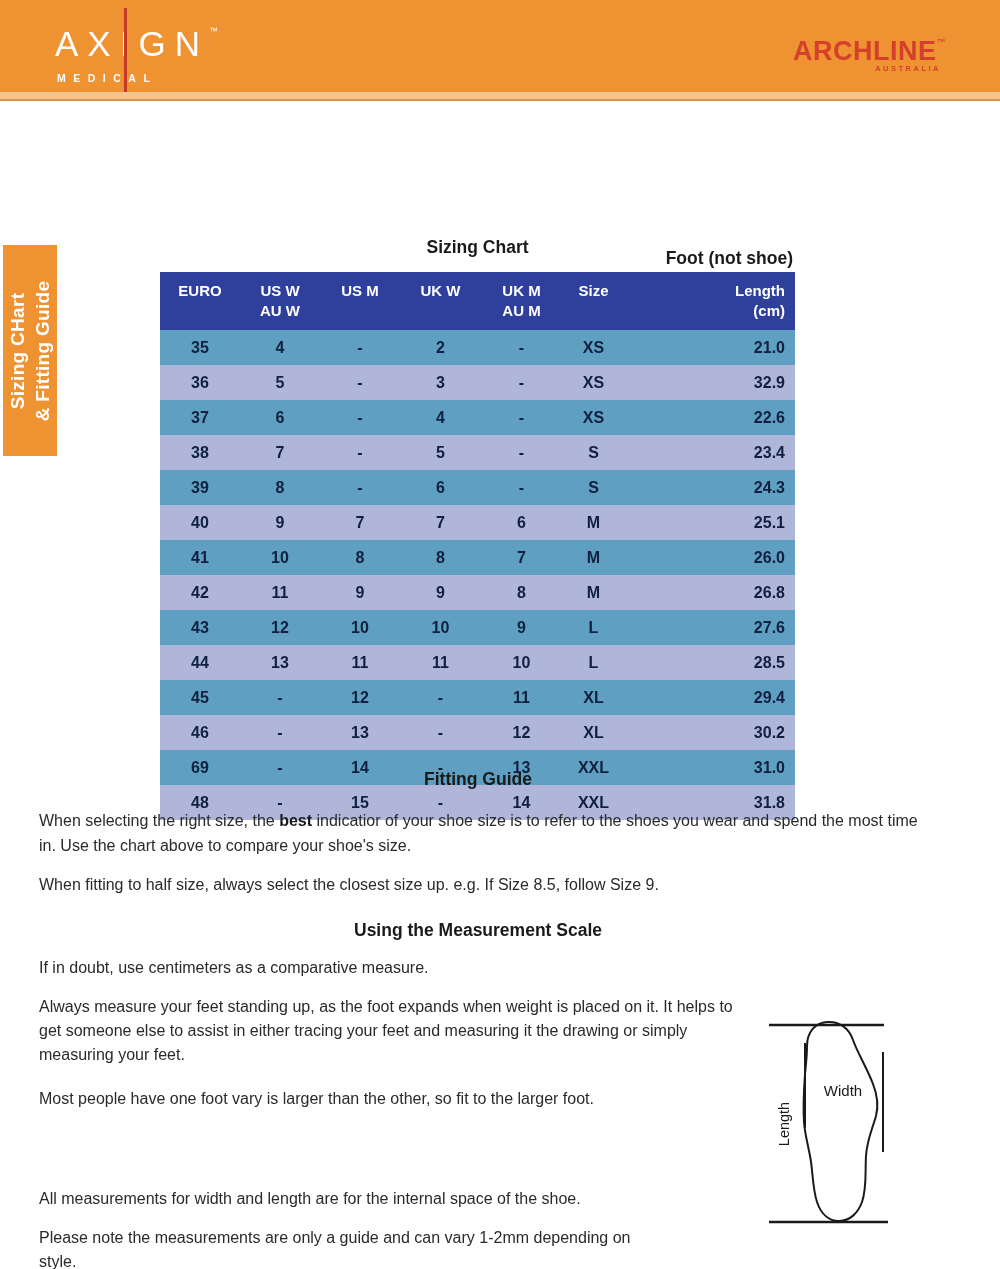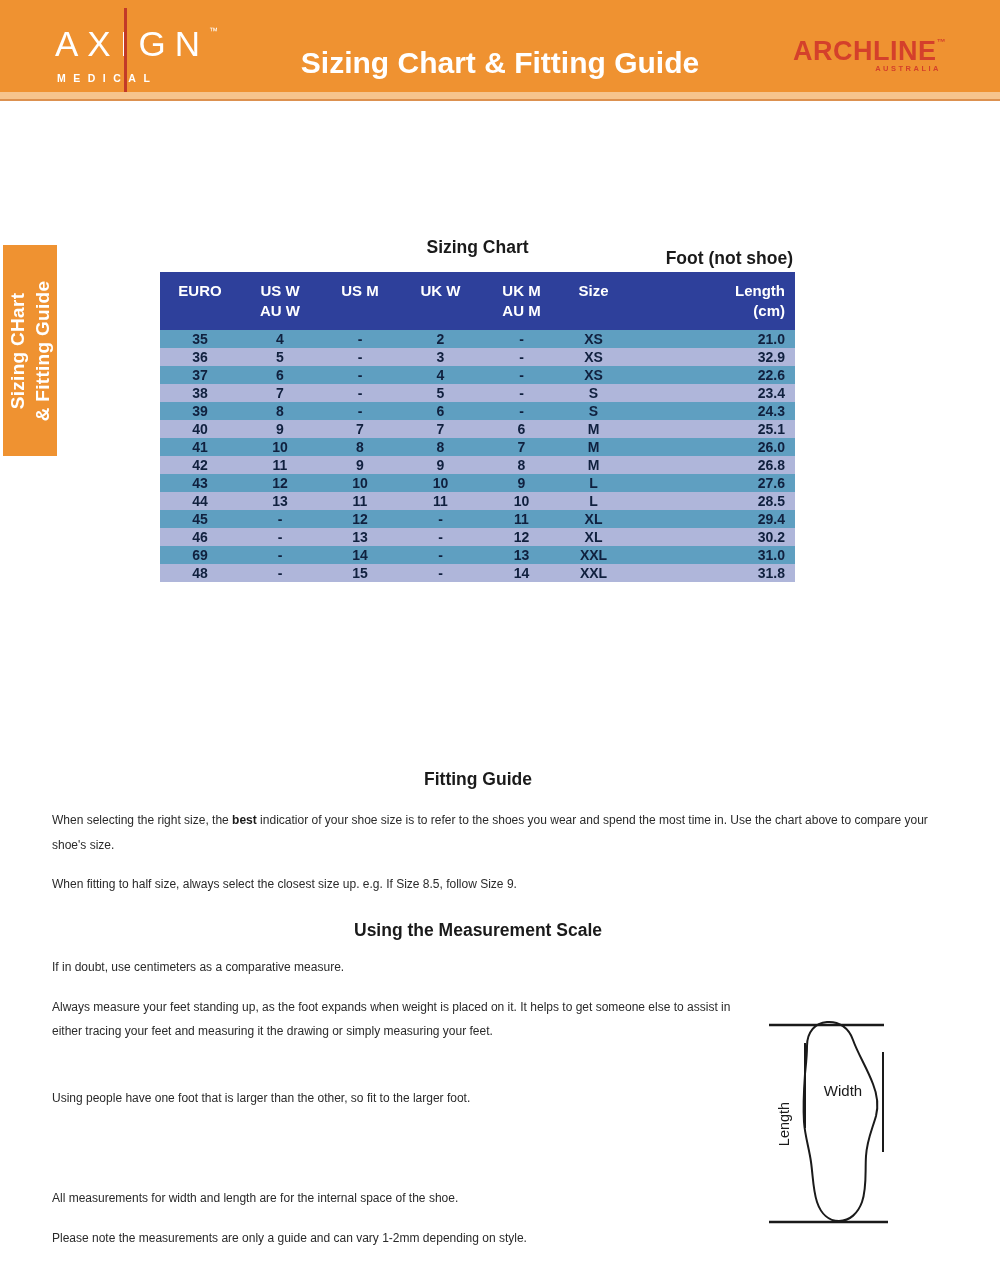--- a/index.html
+++ b/index.html
@@ -38,48 +38,47 @@
   }
 
   
   .table-section { position:absolute; left:160px; top:237px; width:635px; }
   .chart-title { position:absolute; left:0; top:0; width:635px; text-align:center; font-size:17.5px; font-weight:700; color:#1a1a1a; }
   .foot-note { position:absolute; right:2px; top:11px; font-size:17.5px; font-weight:700; color:#1a1a1a; white-space:nowrap; }
 
   .size-table { position:absolute; left:0; top:35px; width:635px; }
   .thead { display:flex; height:58px; background:#2E409B; color:#ffffff; font-weight:700; font-size:15px; }
   .th { padding-top:9px; line-height:20px; text-align:center; }
-  .tbody .tr { display:flex; height:18px; align-items:center; font-weight:700; font-size:14px; color:#10203E; }
+  .tbody .tr { display:flex; height:35px; align-items:center; font-weight:700; font-size:16px; color:#10203E; }
   .tr.teal { background:#5F9FC1; }
   .tr.lav  { background:#AFB6DA; }
   .td { text-align:center; }
   .c0 { width:80px; } .c1 { width:80px; } .c2 { width:80px; }
   .c3 { width:81px; } .c4 { width:81px; } .c5 { width:63px; }
   .c6 { width:170px; text-align:right; padding-right:10px; }
 
   
   .h-center { position:absolute; left:0; width:956px; text-align:center; font-size:17.5px; font-weight:700; color:#1a1a1a; }
-  .para { position:absolute; left:52px; font-size:12px; line-height:25px; color:#2a2a2a; }
+  .para { position:absolute; left:39px; font-size:16px; line-height:25px; color:#2a2a2a; }
   .para b { color:#1a1a1a; }
 
   
   .foot-diagram { position:absolute; left:763px; top:1016px; width:135px; height:215px; }
 </style>
 </head>
 <body>
 
 <div class="page">
 
   <div class="header">
     <div class="axign-logo">
       <div class="axign-name"><span>AXIGN</span><span class="axign-tm">™</span></div>
       <div class="axign-line"></div>
       <div class="axign-sub">MEDICAL</div>
     </div>
-    <div class="header-title">Sizing Chart &amp; Fitting Guide</div>
     <div class="archline-logo">
       <div class="archline-name"><span>ARCHLINE</span><span class="archline-tm">™</span></div>
       <div class="archline-sub">AUSTRALIA</div>
     </div>
     <div class="header-strip1"></div>
     <div class="header-strip2"></div>
   </div>
 
   <div class="side-tab">
     <div class="side-tab-text">
@@ -249,21 +248,21 @@
     </div>
   </div>
 
   <div class="h-center" style="top:769px;">Fitting Guide</div>
   <div class="para" style="top:808px; width:900px;"><span>When selecting the right size, the </span><b>best</b><span> indicatior of your shoe size is to refer to the shoes you wear and spend the most time in. Use the chart above to compare your shoe's size.</span></div>
   <div class="para" style="top:872px; width:900px;">When fitting to half size, always select the closest size up. e.g. If Size 8.5, follow Size 9.</div>
 
   <div class="h-center" style="top:920px;">Using the Measurement Scale</div>
   <div class="para" style="top:955px; width:900px;">If in doubt, use centimeters as a comparative measure.</div>
   <div class="para" style="top:995px; width:695px; line-height:24px;">Always measure your feet standing up, as the foot expands when weight is placed on it. It helps to get someone else to assist in either tracing your feet and measuring it the drawing or simply measuring your feet.</div>
-  <div class="para" style="top:1086px; width:700px;">Using people have one foot that is larger than the other, so fit to the larger foot.</div>
+  <div class="para" style="top:1086px; width:700px;">Most people have one foot vary is larger than the other, so fit to the larger foot.</div>
   <div class="para" style="top:1186px; width:900px;">All measurements for width and length are for the internal space of the shoe.</div>
   <div class="para" style="top:1226px; width:625px; line-height:24px;">Please note the measurements are only a guide and can vary 1-2mm depending on style.</div>
 
   <svg class="foot-diagram" viewBox="0 0 135 215" xmlns="http://www.w3.org/2000/svg">
     <line x1="6" y1="9" x2="121" y2="9" stroke="#1a1a1a" stroke-width="2.6"></line>
     <line x1="6" y1="206" x2="125" y2="206" stroke="#1a1a1a" stroke-width="2.6"></line>
     <path d="M44,30 C44,16 52,7 64,6 C76,5 86,12 90,24 C95,38 104,52 110,68 C114,78 116,88 113,100 C109,114 104,124 103,140 C102,156 104,172 99,186 C95,197 87,205 76,205 C66,205 58,198 54,186 C50,174 50,160 48,146 C46,132 42,120 41,106 C40,90 41,72 42,58 C43,48 44,40 44,30 Z" fill="none" stroke="#1a1a1a" stroke-width="2"></path>
     <line x1="42" y1="27" x2="42" y2="112" stroke="#1a1a1a" stroke-width="2"></line>
     <line x1="120" y1="36" x2="120" y2="136" stroke="#1a1a1a" stroke-width="2"></line>
     <text x="80" y="80" text-anchor="middle" font-family="Liberation Sans, sans-serif" font-size="15" fill="#1a1a1a">Width</text>

